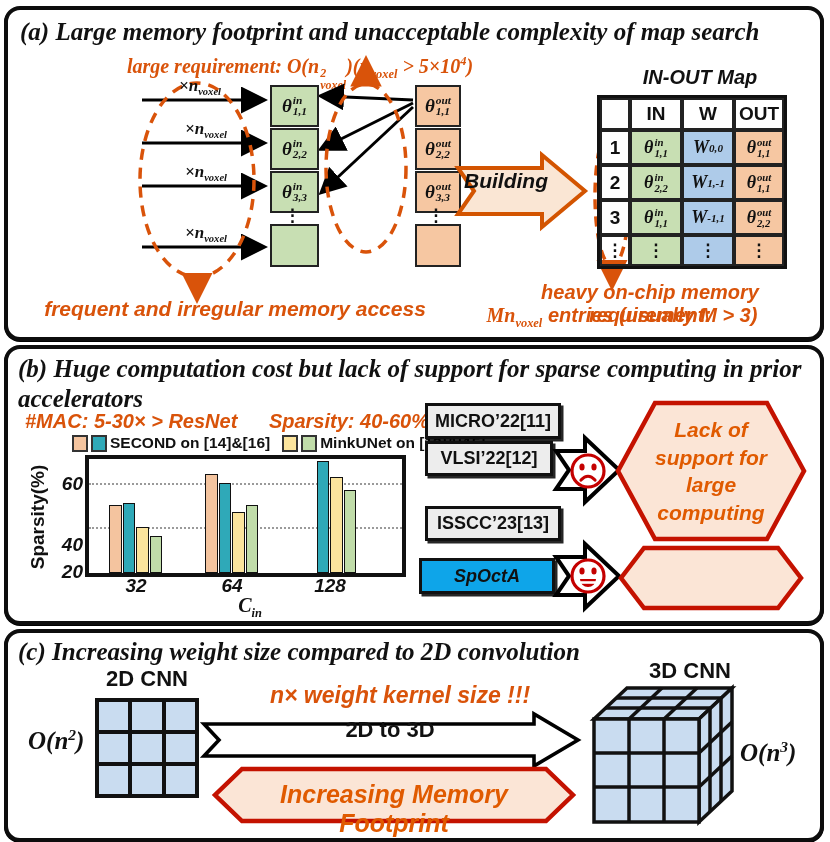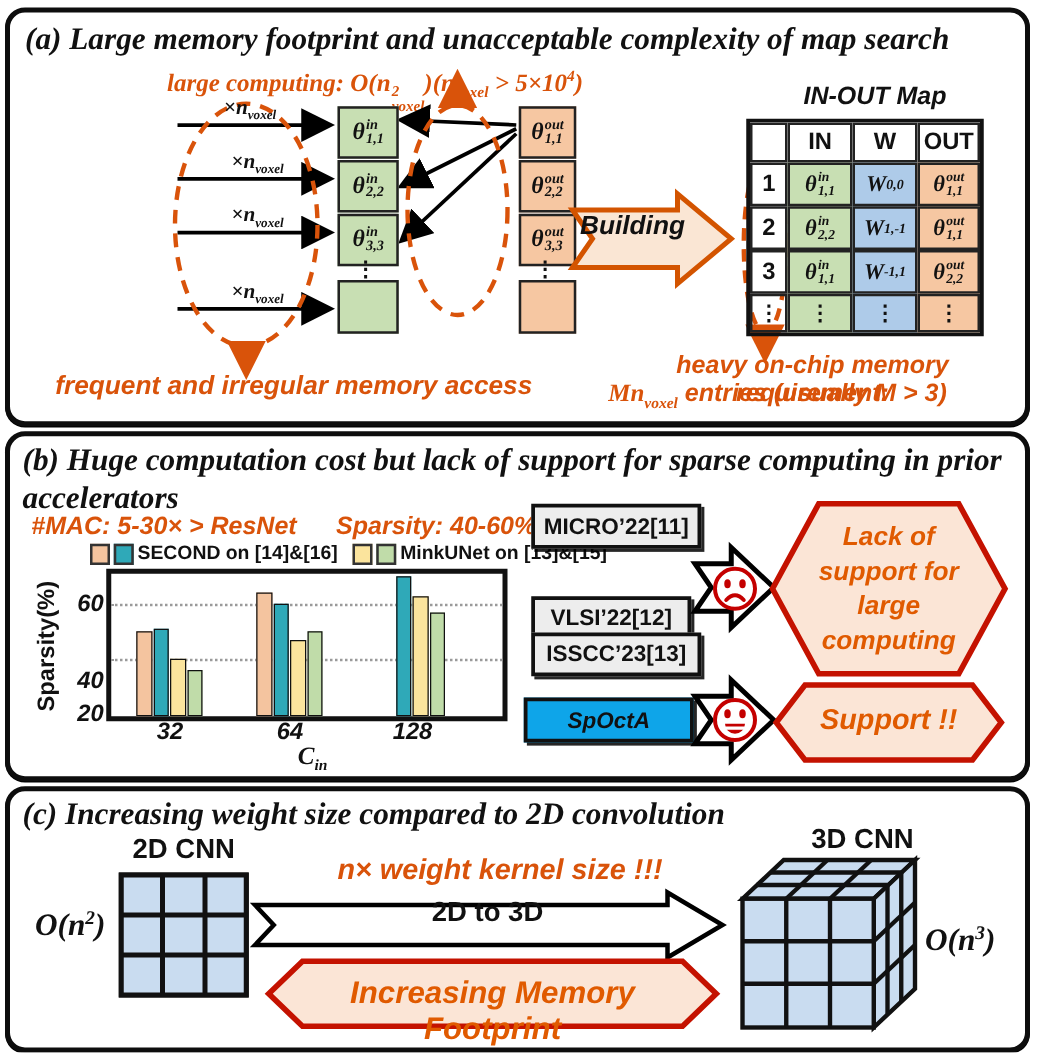--- a/index.html
+++ b/index.html
@@ -48,21 +48,21 @@
 </style>
 </head>
 <body>
 
 <div class="stage">
 
   <div class="panel" style="left:4px;top:6px;width:812px;height:327px;"></div>
   <div class="abs ptitle" style="left:20px;top:18px;">(a) Large memory footprint and unacceptable complexity of map search</div>
 
   <div class="abs obi ctr" style="left:100px;top:54px;width:400px;font-size:20px;font-family:'Liberation Sans',sans-serif;">
-    <span class="serifmath">large computing: O(n</span><span class="scr serifmath">
+    <span class="serifmath">large requirement: O(n</span><span class="scr serifmath">
         <span>2</span>
         <span>voxel</span>
       </span><span class="serifmath">)(n</span><sub class="lo serifmath">voxel</sub><span class="serifmath"> &gt; 5×10</span><sup class="hi serifmath">4</sup><span class="serifmath">)</span>
   </div>
 
   <svg style="left:0;top:0;" width="830" height="340" viewBox="0 0 830 340">
     <defs>
       <marker id="ahB" markerWidth="9" markerHeight="9" refX="7" refY="4.5" orient="auto">
           <path d="M0,0 L9,4.5 L0,9 z" fill="#000"></path>
         </marker>
@@ -278,21 +278,21 @@
       <div class="bar" style="left: 60.5px; height: 37.2692px; background: rgb(192, 220, 169);"></div>
       <div class="bar" style="left: 156.5px; height: 67.9615px; background: rgb(192, 220, 169);"></div>
       <div class="bar" style="left: 254.5px; height: 83.3077px; background: rgb(192, 220, 169);"></div>
       <div class="xtick" style="left: 22px;">32</div>
       <div class="xtick" style="left: 118px;">64</div>
       <div class="xtick" style="left: 216px;">128</div>
     </div>
   <div class="abs serifmath ctr" style="left:200px;top:594px;width:100px;font-size:20px;"><span>C</span><sub class="lo">in</sub></div>
 
   <div class="accbox" style="left:425px;top:403px;width:130px;height:30px;">MICRO’22[11]</div>
-  <div class="accbox" style="left:425px;top:477px;width:122px;height:29px;">VLSI’22[12]</div>
+  <div class="accbox" style="left:425px;top:441px;width:122px;height:29px;">VLSI’22[12]</div>
   <div class="accbox" style="left:425px;top:506px;width:130px;height:29px;">ISSCC’23[13]</div>
   <div class="accbox" style="left:419px;top:558px;width:130px;height:30px;background:#0ea5e9;font-style:italic;">SpOctA</div>
 
   <svg style="left:555px;top:436px;" width="66" height="68" viewBox="0 0 66 68">
     <polygon points="1,15 30,15 30,2 64,34 30,66 30,53 1,53 14,34" fill="#fff" stroke="#000" stroke-width="4" stroke-linejoin="miter"></polygon>
   </svg>
   <svg style="left:555px;top:542px;" width="66" height="68" viewBox="0 0 66 68">
     <polygon points="1,15 30,15 30,2 64,34 30,66 30,53 1,53 14,34" fill="#fff" stroke="#000" stroke-width="4" stroke-linejoin="miter"></polygon>
   </svg>
 
@@ -316,21 +316,20 @@
   </svg>
   <div class="hexlabel" style="left:631px;top:416px;width:160px;font-size:21px;line-height:1.32;">
     <div>Lack of</div>
     <div>support for</div>
     <div>large</div>
     <div>computing</div>
   </div>
   <svg style="left:618px;top:545px;" width="186" height="66" viewBox="0 0 186 66">
     <polygon points="26,3 160,3 183,33 160,63 26,63 3,33" fill="#fbe5d6" stroke="#c41200" stroke-width="4.5" stroke-linejoin="miter"></polygon>
   </svg>
-  <div class="hexlabel" style="left:631px;top:562px;width:160px;font-size:23px;">Support !!</div>
 
   <div class="panel" style="left:4px;top:629px;width:812px;height:205px;"></div>
   <div class="abs ptitle" style="left:18px;top:638px;">(c) Increasing weight size compared to 2D convolution</div>
 
   <div class="abs ctr" style="left:95px;top:666px;width:104px;font-weight:bold;font-size:22px;">2D CNN</div>
   <div class="abs" style="left:95px;top:698px;width:96px;height:92px;border:4px solid #111;background:#111;display:grid;grid-template-columns:repeat(3,1fr);grid-template-rows:repeat(3,1fr);gap:4px;">
     <div style="background:#c9dcf0;"></div>
       <div style="background:#c9dcf0;"></div>
       <div style="background:#c9dcf0;"></div>
     <div style="background:#c9dcf0;"></div>

